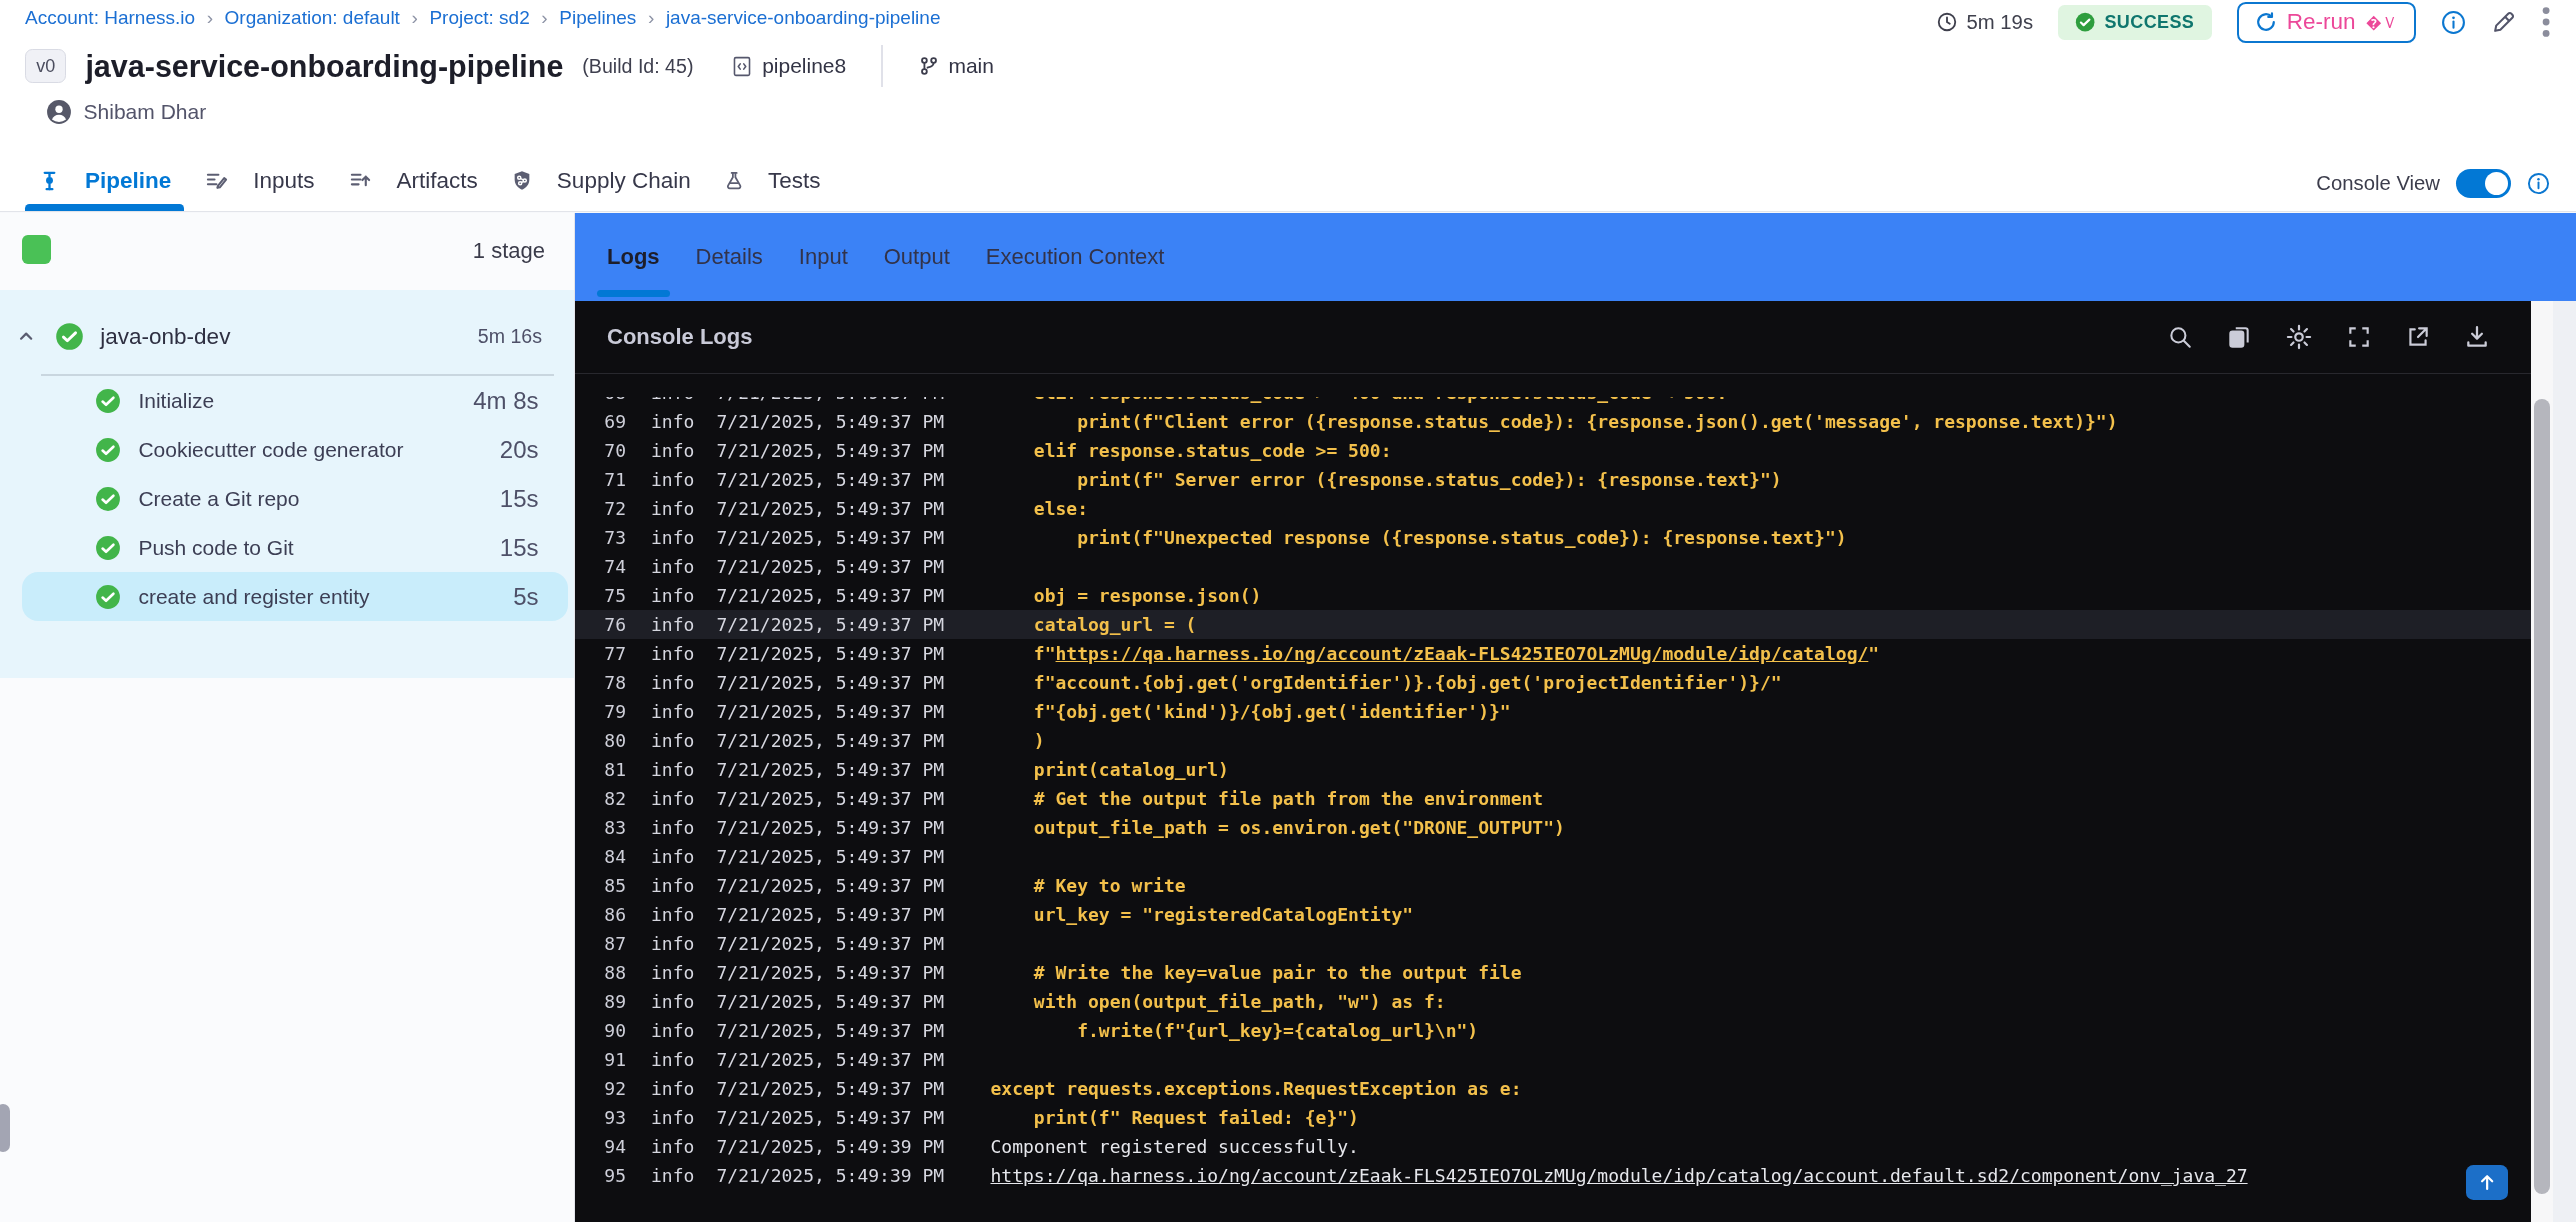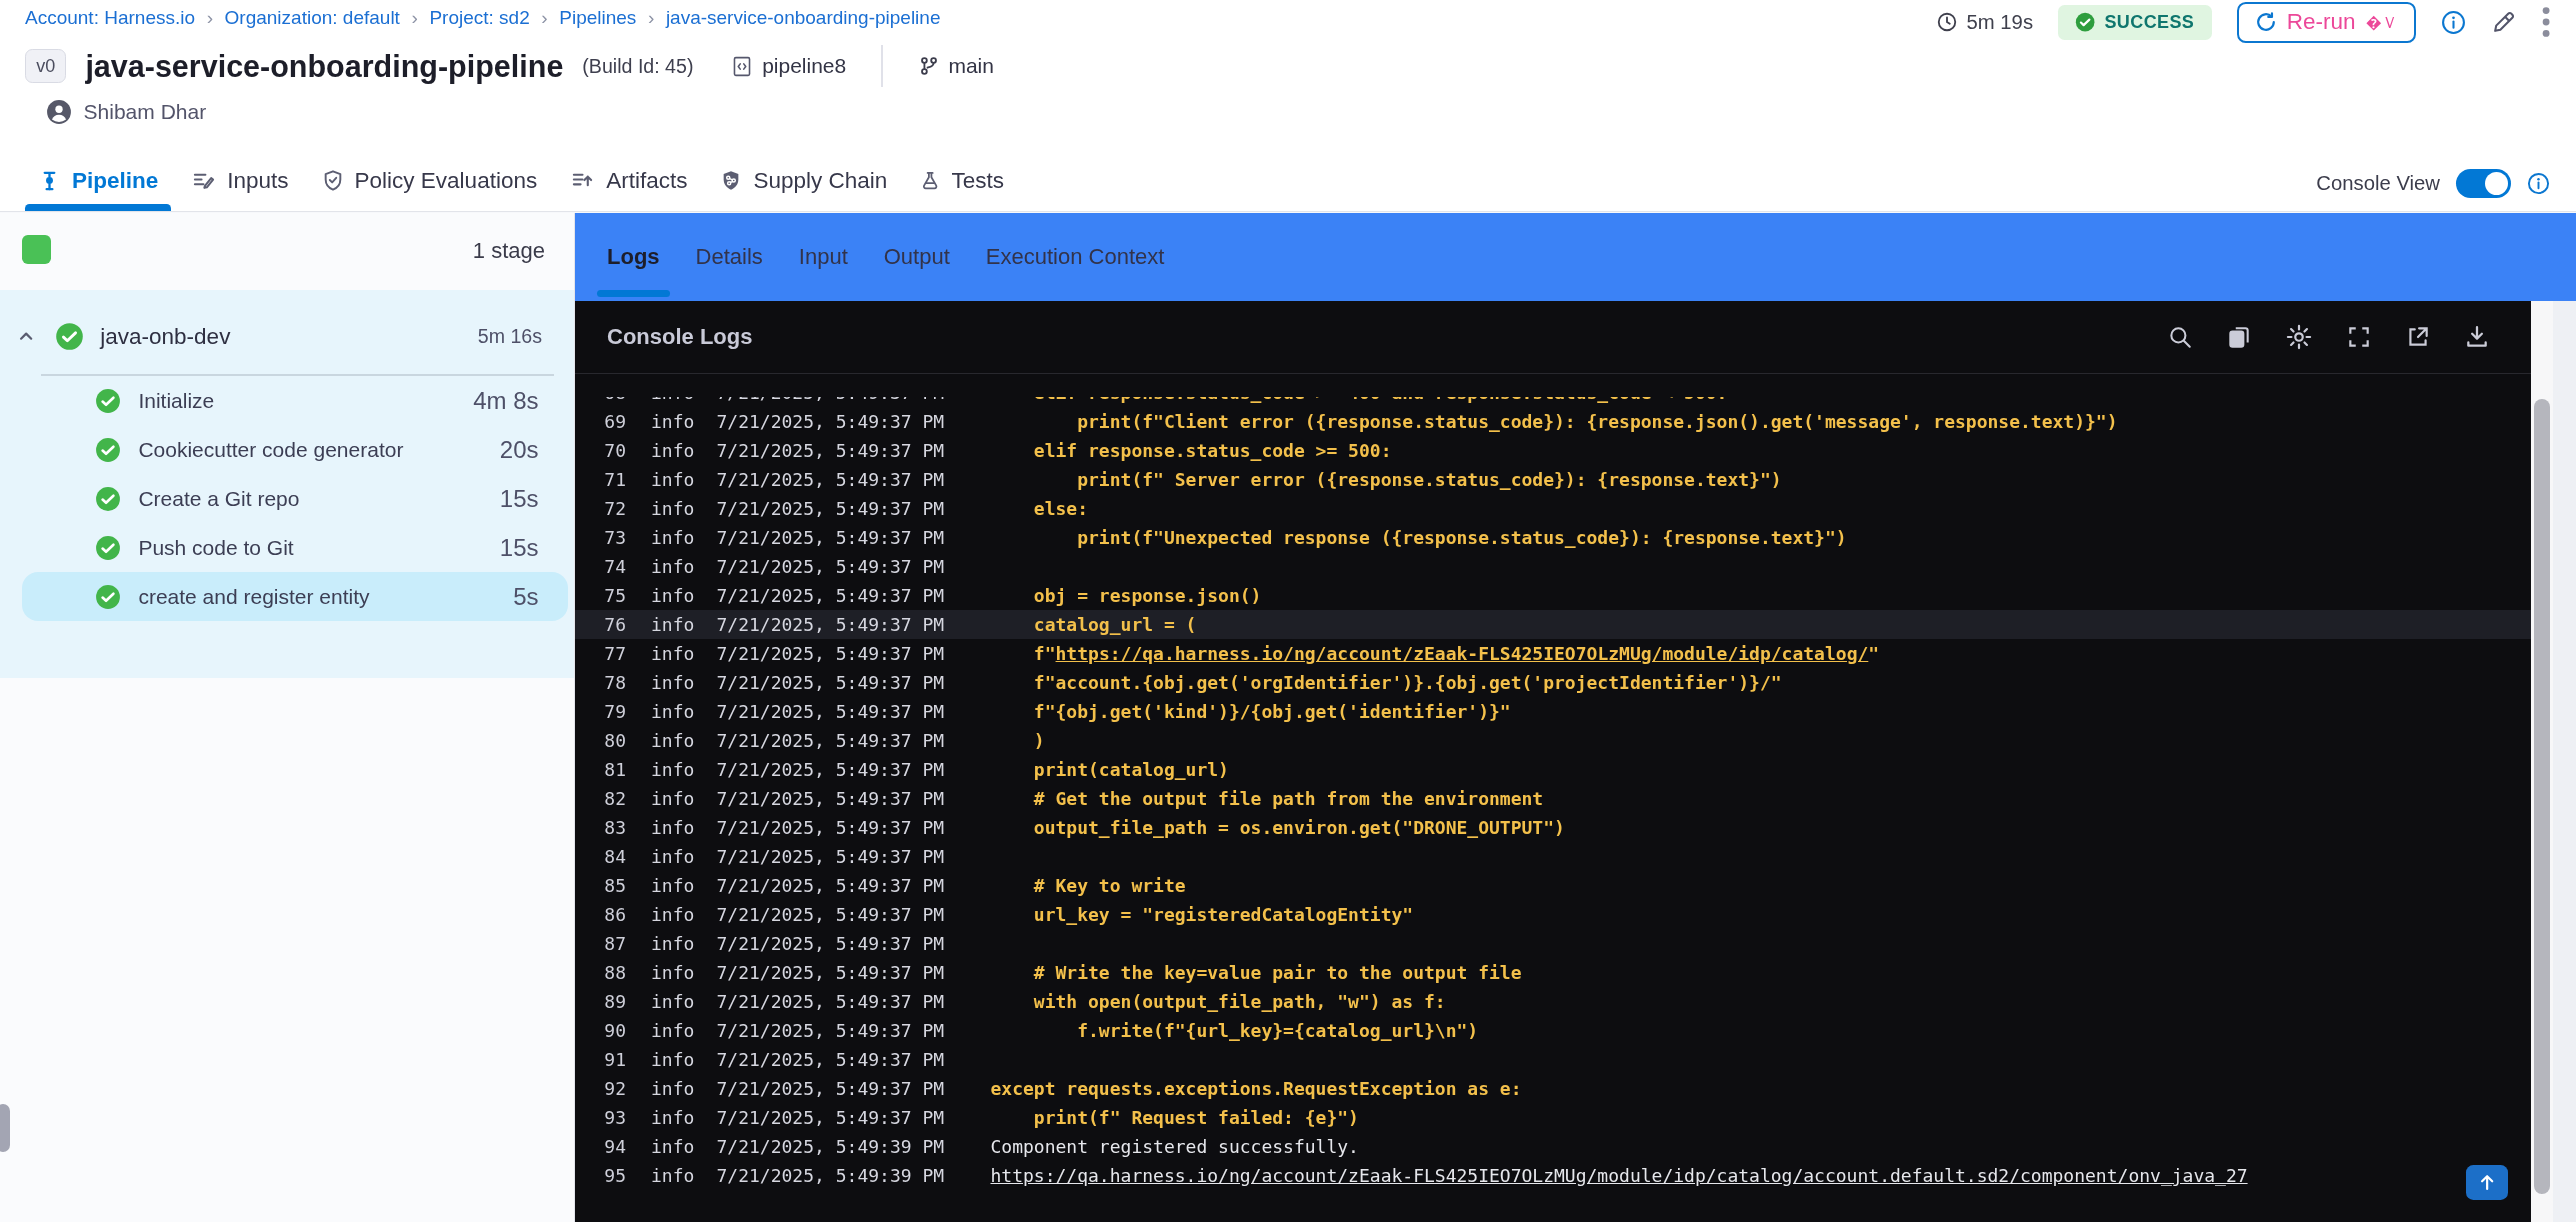--- a/index.html
+++ b/index.html
@@ -20,21 +20,21 @@
 
   .title-row { position:absolute; left:25px; top:45px; display:flex; align-items:center; gap:19px; }
   .ver-badge { background:#f0f1f6; border:1.5px solid #d9dbe4; border-radius:7.3px; font-size:18px; color:#4b4d5e; padding:5.8px 10.2px; }
   .pipe-title { font-size:30.5px; font-weight:bold; color:#1d1e29; }
   .build-id { font-size:19.6px; color:#3e3f4e; }
   .tag-chip { display:flex; align-items:center; gap:8.7px; font-size:21px; color:#333445; margin-left:19px; }
   .v-div { width:1.5px; height:42px; background:#e0e1e9; margin:0 16px; }
   .author-row { position:absolute; left:46px; top:99px; display:flex; align-items:center; gap:11.6px; font-size:21px; color:#53546a; }
 
   .tabbar { position:absolute; left:38px; bottom:0; height:61px; display:flex; align-items:center; gap:33px; }
-  .main-tab { position:relative; display:flex; align-items:center; gap:11px; height:61px; font-size:22.5px; color:#37384a; cursor:pointer; }
+  .main-tab { position:relative; display:flex; align-items:center; gap:24px; height:61px; font-size:22.5px; color:#37384a; cursor:pointer; }
   .main-tab .t-icon { color:#5c5e72; display:flex; }
   .main-tab.active { color:#0278d5; font-weight:bold; }
   .main-tab.active .t-icon { color:#0278d5; }
   .main-tab.active::after { content:""; position:absolute; left:-13px; right:-13px; bottom:0; height:7.3px; background:#0278d5; border-radius:4.4px 4.4px 0 0; }
   .console-view { position:absolute; right:26px; bottom:13px; display:flex; align-items:center; gap:16px; font-size:20.3px; color:#3c3d4c; }
   .toggle { position:relative; width:55px; height:29px; background:#0278d5; border-radius:14.5px; cursor:pointer; }
   .toggle .knob { position:absolute; right:2.9px; top:2.9px; width:23px; height:23px; background:#fff; border-radius:50%; }
 
   
   .sidebar { position:absolute; left:0; top:213px; width:574px; bottom:0; background:#fafbfd; }
@@ -208,29 +208,20 @@
           <span>Pipeline</span>
         </div>
         <div class="main-tab">
           <span class="t-icon">
             <svg width="25" height="23" viewBox="0 0 24 24" fill="none" stroke="currentColor" stroke-width="2.1" stroke-linecap="round">
               <path d="M3 6h11M3 11h7M3 16h9"></path>
               <path d="M13.5 17.5L20 9.5l2 1.6-6.5 8-2.6.6z" stroke-linejoin="round"></path>
             </svg>
           </span>
           <span>Inputs</span>
-        </div>
-        <div class="main-tab">
-          <span class="t-icon">
-            <svg width="22" height="23" viewBox="0 0 24 24" fill="none" stroke="currentColor" stroke-width="2.1" stroke-linejoin="round">
-              <path d="M12 2l8 3v6c0 5.5-3.5 9.3-8 11-4.5-1.7-8-5.5-8-11V5l8-3z"></path>
-              <path d="M8.5 11.5l2.6 2.6 4.4-5" stroke-linecap="round"></path>
-            </svg>
-          </span>
-          <span>Policy Evaluations</span>
         </div>
         <div class="main-tab">
           <span class="t-icon">
             <svg width="25" height="23" viewBox="0 0 24 24" fill="none" stroke="currentColor" stroke-width="2.2" stroke-linecap="round">
               <path d="M3 6h9M3 11h9M3 16h7"></path>
               <path d="M17.5 17V8M14 11.5L17.5 8 21 11.5" stroke-linejoin="round"></path>
             </svg>
           </span>
           <span>Artifacts</span>
         </div>

